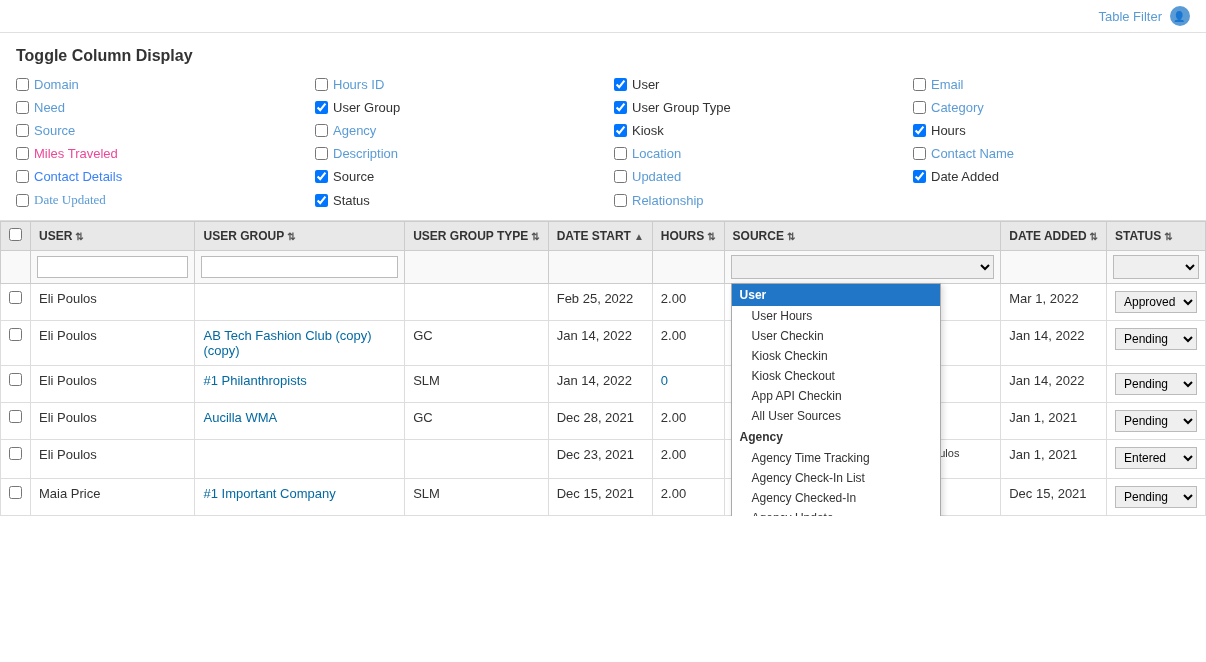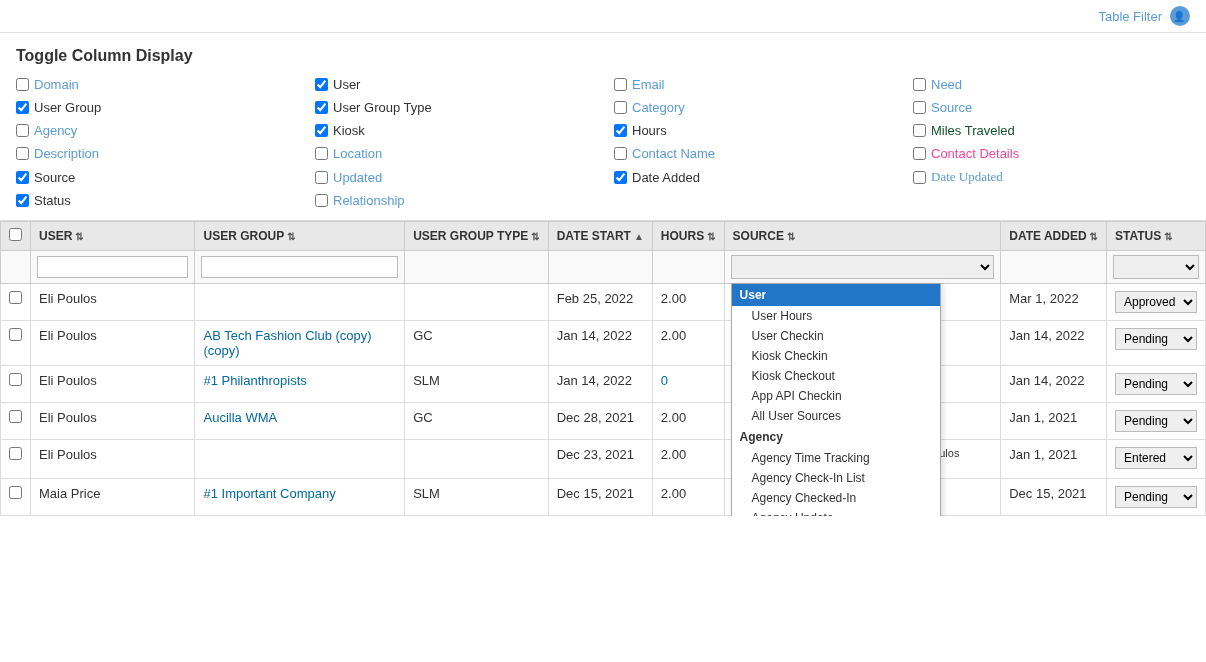--- a/index.html
+++ b/index.html
@@ -166,20 +166,24 @@
 </div>
 
 <div class="toggle-section">
   <div class="toggle-title">Toggle Column Display</div>
   <div class="checkbox-grid" id="checkbox-grid">
   <div class="checkbox-item">
         <input type="checkbox" id="cb_domain" style="">
         <label for="cb_domain" style="color: rgb(91, 155, 213);">Domain</label>
       </div>
       <div class="checkbox-item">
+        <input type="checkbox" id="cb_hours_id" style="">
+        <label for="cb_hours_id" style="color: rgb(91, 155, 213);">Hours ID</label>
+      </div>
+      <div class="checkbox-item">
         <input type="checkbox" id="cb_user_cb" checked="" style="">
         <label for="cb_user_cb" style="color: rgb(51, 51, 51);">User</label>
       </div>
       <div class="checkbox-item">
         <input type="checkbox" id="cb_email" style="">
         <label for="cb_email" style="color: rgb(91, 155, 213);">Email</label>
       </div>
       <div class="checkbox-item">
         <input type="checkbox" id="cb_need" style="">
         <label for="cb_need" style="color: rgb(91, 155, 213);">Need</label>
@@ -207,37 +211,37 @@
       <div class="checkbox-item">
         <input type="checkbox" id="cb_date_cb" checked="" style="">
         <label for="cb_date_cb" style="color: rgb(51, 51, 51);">Kiosk</label>
       </div>
       <div class="checkbox-item">
         <input type="checkbox" id="cb_hours" checked="" style="">
         <label for="cb_hours" style="color: rgb(51, 51, 51);">Hours</label>
       </div>
       <div class="checkbox-item">
         <input type="checkbox" id="cb_miles_traveled" style="">
-        <label for="cb_miles_traveled" style="color: #14532d;">Miles Traveled</label>
+        <label for="cb_miles_traveled" style="color: #ec4899;">Miles Traveled</label>
       </div>
       <div class="checkbox-item">
         <input type="checkbox" id="cb_description" style="">
         <label for="cb_description" style="color: rgb(91, 155, 213);">Description</label>
       </div>
       <div class="checkbox-item">
         <input type="checkbox" id="cb_location" style="">
         <label for="cb_location" style="color: rgb(91, 155, 213);">Location</label>
       </div>
       <div class="checkbox-item">
         <input type="checkbox" id="cb_contact_name" style="">
         <label for="cb_contact_name" style="color: rgb(91, 155, 213);">Contact Name</label>
       </div>
       <div class="checkbox-item">
         <input type="checkbox" id="cb_contact_details" style="">
-        <label for="cb_contact_details" style="color: #ec4899;">Contact Details</label>
+        <label for="cb_contact_details" style="color: #3b82f6;">Contact Details</label>
       </div>
       <div class="checkbox-item">
         <input type="checkbox" id="cb_source_cb" checked="" style="">
         <label for="cb_source_cb" style="color: rgb(51, 51, 51);">Source</label>
       </div>
       <div class="checkbox-item">
         <input type="checkbox" id="cb_updated" style="">
         <label for="cb_updated" style="color: rgb(91, 155, 213);">Updated</label>
       </div>
       <div class="checkbox-item">

